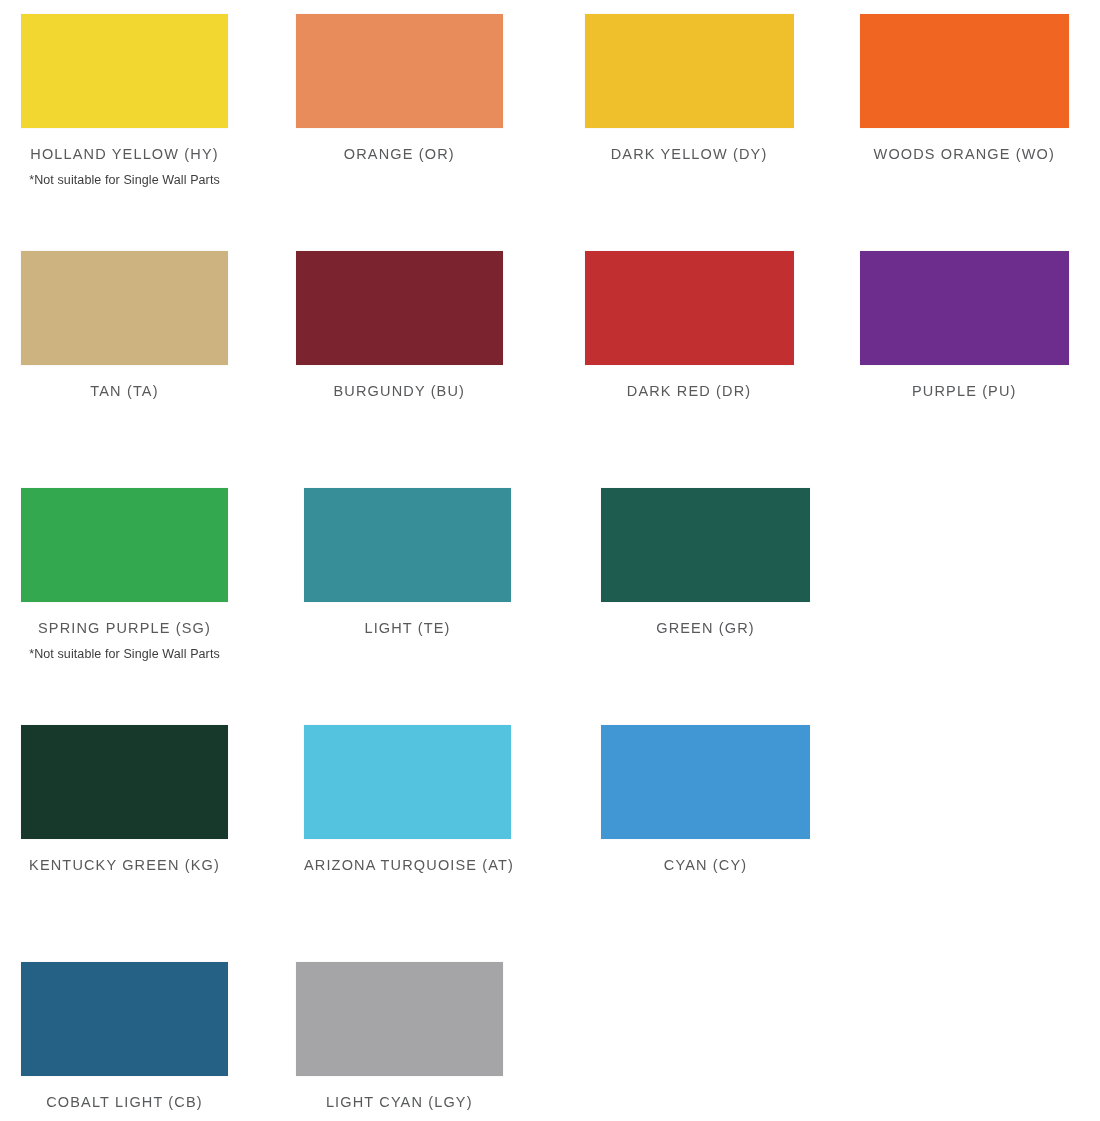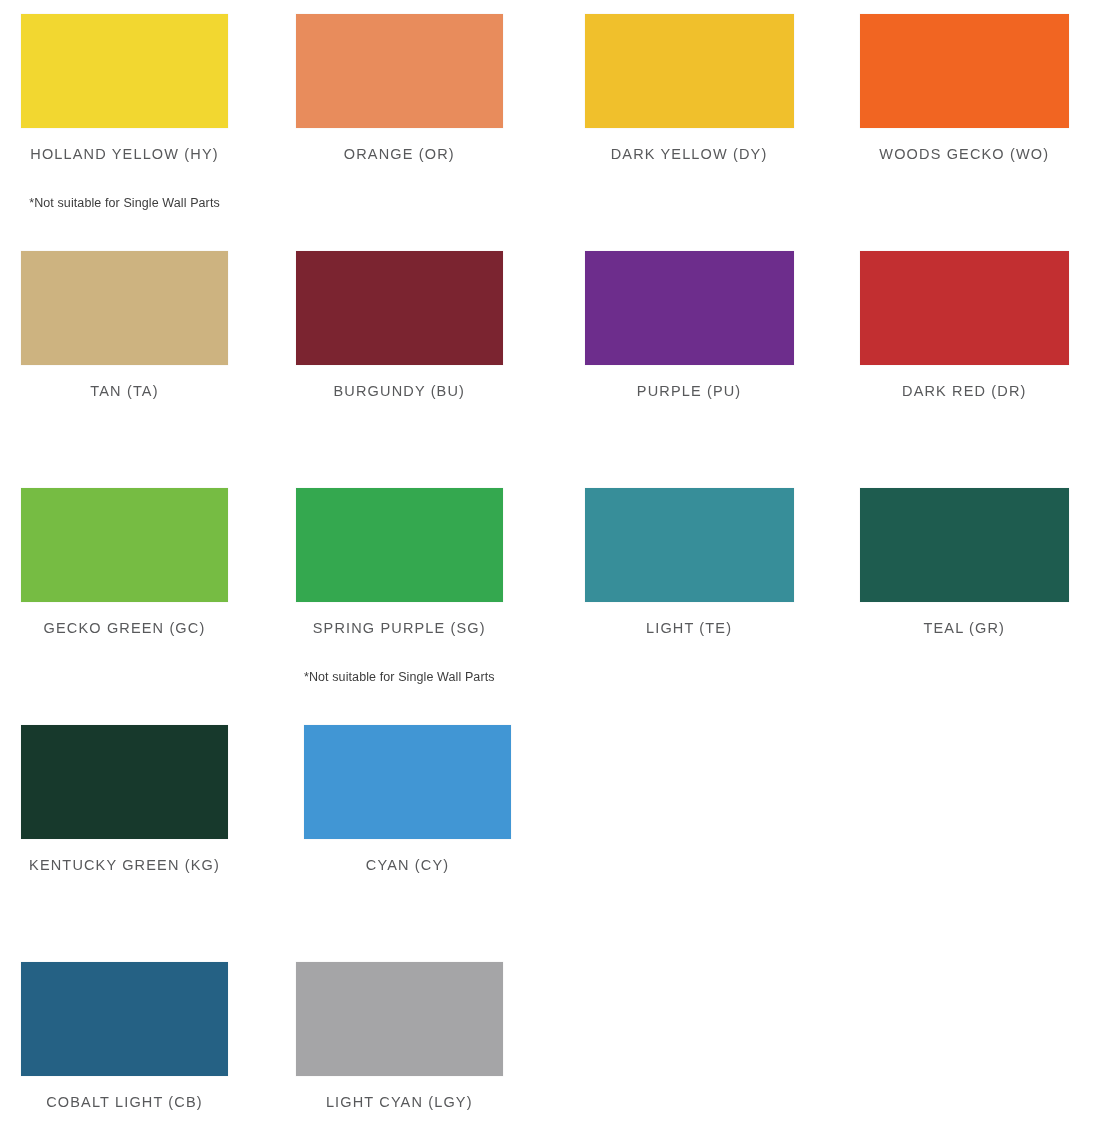--- a/index.html
+++ b/index.html
@@ -62,21 +62,21 @@
     white-space: nowrap;
     font-weight: 400;
   }
 
   .swatch-note {
     width: 207px;
     text-align: center;
     font-size: 12.5px;
     letter-spacing: 0.1px;
     color: #3c3c3c;
-    margin-top: 32px;
+    margin-top: 9px;
     line-height: 16px;
     white-space: nowrap;
   }
 
   
   .swatch-row > .swatch-cell:nth-child(3),
   .swatch-row > .swatch-cell:nth-child(4) {
     padding-left: 35px;
   }
   .swatch-row > .swatch-cell:nth-child(3) .swatch-chip,
@@ -101,64 +101,64 @@
       <div class="swatch-cell">
         <div class="swatch-chip" title="ORANGE (OR)" style="background-color: rgb(232, 140, 92);"></div>
         <div class="swatch-label">ORANGE (OR)</div>
       </div>
       <div class="swatch-cell">
         <div class="swatch-chip" title="DARK YELLOW (DY)" style="background-color: rgb(240, 192, 44);"></div>
         <div class="swatch-label">DARK YELLOW (DY)</div>
       </div>
       <div class="swatch-cell">
         <div class="swatch-chip" title="WOODS ORANGE (WO)" style="background-color: rgb(241, 101, 34);"></div>
-        <div class="swatch-label">WOODS GECKO (WO)</div>
+        <div class="swatch-label">WOODS ORANGE (WO)</div>
       </div>
     </div>
     <div class="swatch-row">
       <div class="swatch-cell">
         <div class="swatch-chip" title="TAN (TA)" style="background-color: rgb(205, 179, 128);"></div>
         <div class="swatch-label">TAN (TA)</div>
       </div>
       <div class="swatch-cell">
         <div class="swatch-chip" title="BURGUNDY (BU)" style="background-color: rgb(123, 36, 48);"></div>
         <div class="swatch-label">BURGUNDY (BU)</div>
       </div>
       <div class="swatch-cell">
+        <div class="swatch-chip" title="DARK RED (DR)" style="background-color: rgb(194, 47, 49);"></div>
+        <div class="swatch-label">DARK RED (DR)</div>
+      </div>
+      <div class="swatch-cell">
         <div class="swatch-chip" title="PURPLE (PU)" style="background-color: rgb(109, 45, 140);"></div>
         <div class="swatch-label">PURPLE (PU)</div>
       </div>
-      <div class="swatch-cell">
-        <div class="swatch-chip" title="DARK RED (DR)" style="background-color: rgb(194, 47, 49);"></div>
-        <div class="swatch-label">DARK RED (DR)</div>
-      </div>
     </div>
     <div class="swatch-row">
-      <div class="swatch-cell">
-        <div class="swatch-chip" title="GECKO GREEN (GC)" style="background-color: rgb(118, 188, 67);"></div>
-        <div class="swatch-label">GECKO GREEN (GC)</div>
-      </div>
       <div class="swatch-cell">
         <div class="swatch-chip" title="SPRING GREEN (SG)" style="background-color: rgb(52, 168, 79);"></div>
         <div class="swatch-label">SPRING PURPLE (SG)</div>
         <div class="swatch-note">*Not suitable for Single Wall Parts</div>
       </div>
       <div class="swatch-cell">
         <div class="swatch-chip" title="TEAL (TE)" style="background-color: rgb(55, 142, 153);"></div>
         <div class="swatch-label">LIGHT (TE)</div>
       </div>
       <div class="swatch-cell">
         <div class="swatch-chip" title="GREEN (GR)" style="background-color: rgb(30, 92, 79);"></div>
-        <div class="swatch-label">TEAL (GR)</div>
+        <div class="swatch-label">GREEN (GR)</div>
       </div>
     </div>
     <div class="swatch-row">
       <div class="swatch-cell">
         <div class="swatch-chip" title="KENTUCKY GREEN (KG)" style="background-color: rgb(23, 57, 44);"></div>
         <div class="swatch-label">KENTUCKY GREEN (KG)</div>
+      </div>
+      <div class="swatch-cell">
+        <div class="swatch-chip" title="ARIZONA TURQUOISE (AT)" style="background-color: rgb(84, 195, 224);"></div>
+        <div class="swatch-label">ARIZONA TURQUOISE (AT)</div>
       </div>
       <div class="swatch-cell">
         <div class="swatch-chip" title="CYAN (CY)" style="background-color: rgb(65, 150, 212);"></div>
         <div class="swatch-label">CYAN (CY)</div>
       </div>
     </div>
     <div class="swatch-row">
       <div class="swatch-cell">
         <div class="swatch-chip" title="COBALT BLUE (CB)" style="background-color: rgb(37, 97, 132);"></div>
         <div class="swatch-label">COBALT LIGHT (CB)</div>

